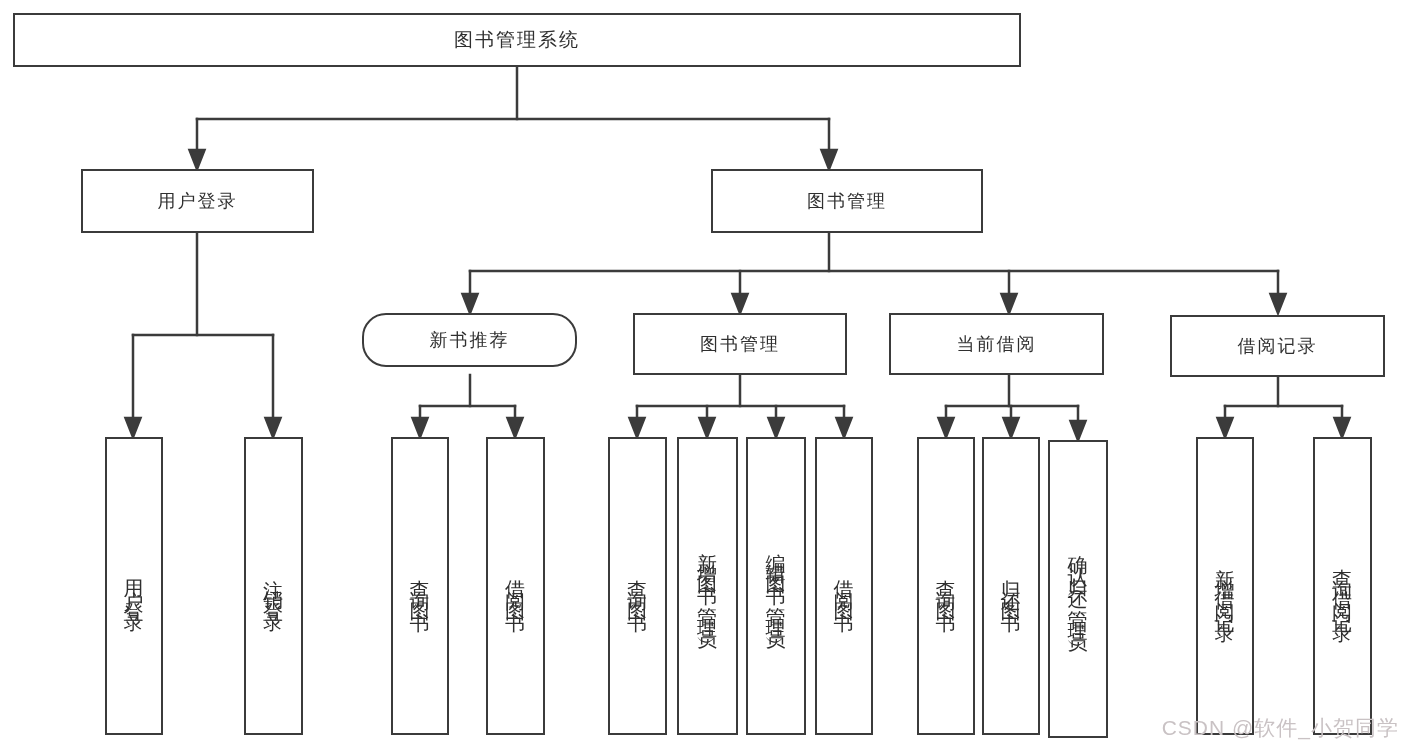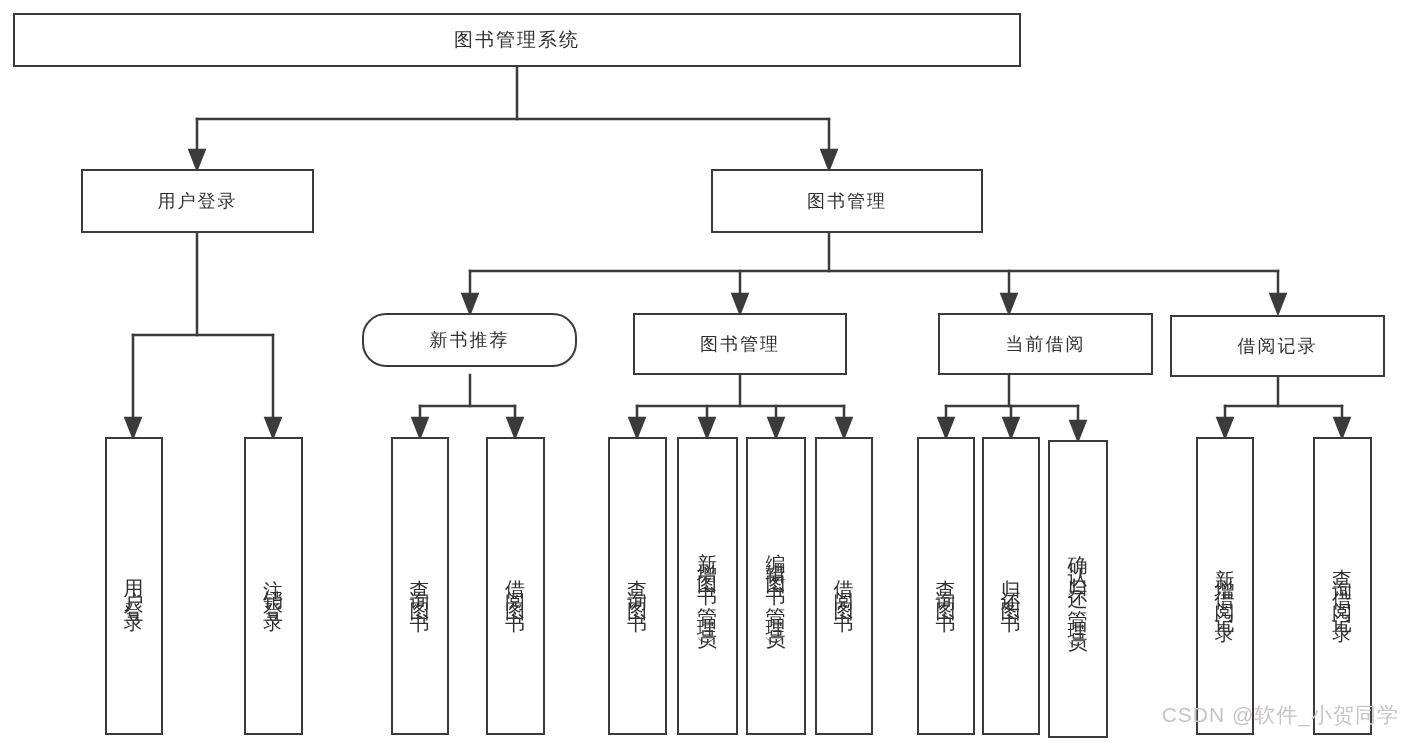--- a/index.html
+++ b/index.html
@@ -45,21 +45,21 @@
     font-size: 20px;
     letter-spacing: 11px;
     line-height: 1;
   }
   .node.v .vlabel {
     display: block;
   }
   #watermark {
     position: absolute;
     right: 6px;
-    bottom: 18px;
+    bottom: 5px;
     font-size: 21px;
     letter-spacing: 1px;
     color: #c9c2c4;
     white-space: nowrap;
     pointer-events: none;
     margin-left: 8px;
   }
 </style>
 </head>
 <body>
@@ -130,21 +130,21 @@
     </g>
   </svg>
 
   <div class="node h root" style="left:13px; top:13px; width:1008px; height:54px;">图书管理系统</div>
 
   <div class="node h" style="left:81px; top:169px; width:233px; height:64px;">用户登录</div>
   <div class="node h" style="left:711px; top:169px; width:272px; height:64px;">图书管理</div>
 
   <div class="node h" style="left:362px; top:313px; width:215px; height:54px;border-radius:24px;">新书推荐</div>
   <div class="node h" style="left:633px; top:313px; width:214px; height:62px;">图书管理</div>
-  <div class="node h" style="left:938px; top:313px; width:215px; height:62px;">当前借阅</div>
+  <div class="node h" style="left:889px; top:313px; width:215px; height:62px;">当前借阅</div>
   <div class="node h" style="left:1170px; top:315px; width:215px; height:62px;">借阅记录</div>
 
   <div class="node v" style="left:105px; top:437px; width:58px; height:298px;">
     <span class="vlabel">用户登录</span>
   </div>
   <div class="node v" style="left:244px; top:437px; width:59px; height:298px;">
     <span class="vlabel">注销登录</span>
   </div>
 
   <div class="node v" style="left:391px; top:437px; width:58px; height:298px;">

